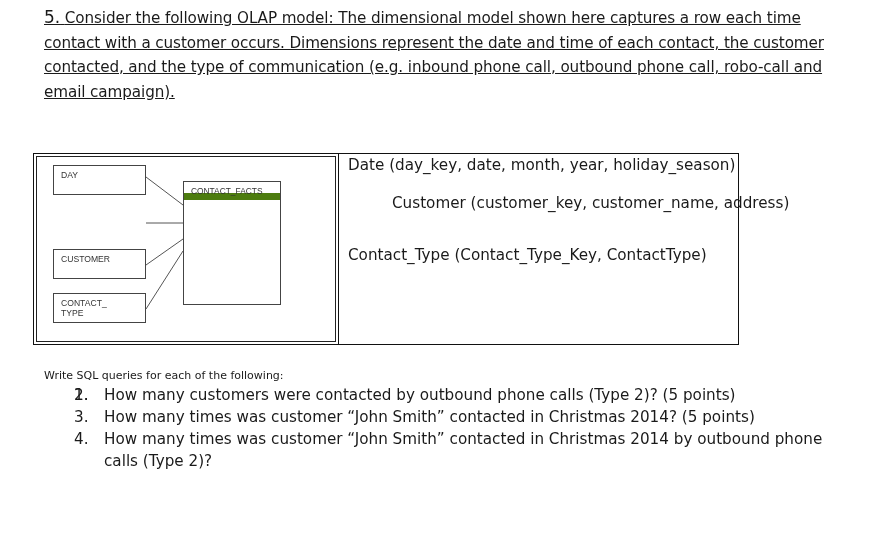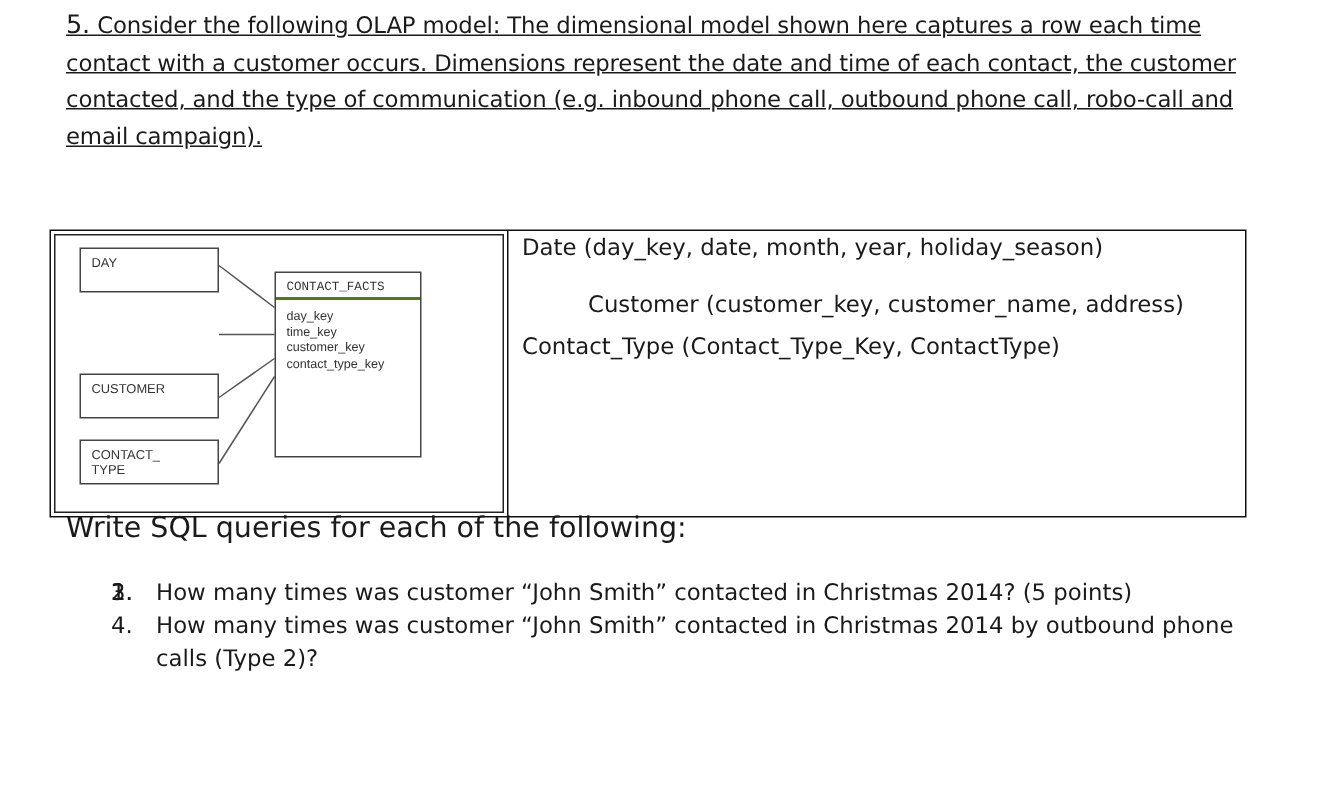--- a/index.html
+++ b/index.html
@@ -1,40 +1,40 @@
 <!DOCTYPE html>
 <html><head>
 <meta charset="utf-8">
 <style>
   html, body { margin: 0; padding: 0; background: #ffffff; }
   body { width: 896px; height: 541px; position: relative; overflow: hidden;
          font-family: "DejaVu Sans", "Liberation Sans", sans-serif; color: #1a1a1a; }
   .intro { position: absolute; left: 44px; top: 5px; width: 800px;
            font-size: 15.2px; line-height: 24.5px; letter-spacing: -0.1px; text-decoration: underline; }
   .intro .qnum { font-size: 17px; }
-  .tbl { position: absolute; left: 33px; top: 153px; width: 798px; height: 192px;
+  .tbl { position: absolute; left: 33px; top: 153px; width: 706px; height: 192px;
          border: 1.3px solid #111; box-sizing: border-box; }
   .tbl .divider { position: absolute; left: 304px; top: 0; bottom: 0; width: 0;
                   border-left: 1.3px solid #111; }
   .diagram { position: absolute; left: 1px; top: 1px; width: 302px; height: 189px; }
   .diagram .frame { position: absolute; left: 1px; top: 1px; width: 300px; height: 186px;
                     border: 1px solid #222; box-sizing: border-box; }
   .dim { position: absolute; left: 18px; width: 93px; height: 30px; border: 1px solid #444;
          box-sizing: border-box; font-family: "Liberation Sans", sans-serif; font-size: 8.6px;
          color: #333; padding: 4px 0 0 7px; line-height: 10px; }
   .fact { position: absolute; left: 148px; top: 26px; width: 98px; height: 124px;
           border: 1px solid #444; box-sizing: border-box;
           font-family: "Liberation Sans", sans-serif; font-size: 8.4px; color: #333; }
-  .fact .head { height: 18px; border-bottom: 2px solid #4d7c0f; padding: 4px 0 0 7px; box-sizing: border-box; font-family: Liberation Mono, monospace; }
+  .fact .head { height: 18px; border-bottom: 7px solid #4d7c0f; padding: 4px 0 0 7px; box-sizing: border-box; }
   .fact .keys { padding: 5px 0 0 7px; line-height: 10.5px; }
   .lines { position: absolute; left: 0; top: 0; }
   .schemas { position: absolute; left: 314px; top: 0; width: 470px;
              font-size: 15.2px; color: #1a1a1a; }
   .schemas div { position: absolute; left: 0; white-space: nowrap; }
-  .sql-title { position: absolute; left: 44px; top: 340px; font-size: 19px; line-height: 24px; }
+  .sql-title { position: absolute; left: 44px; top: 364px; font-size: 11px; line-height: 24px; }
   .qlist { position: absolute; left: 74px; top: 384px; width: 760px; margin: 0; padding: 0;
            list-style: none; font-size: 15.2px; line-height: 22px; }
   .qlist li { position: relative; padding-left: 30px; }
   .qlist li .n { position: absolute; left: 0; top: 0; }
 </style>
 </head>
 <body>
 
 <div class="intro">
   <span class="qnum">5.</span>
@@ -60,44 +60,39 @@
 
     <svg class="lines" width="302" height="189">
       <line x1="111" y1="22" x2="148" y2="50" stroke="#555" stroke-width="1"></line>
       <line x1="111" y1="68" x2="148" y2="68" stroke="#555" stroke-width="1"></line>
       <line x1="111" y1="110" x2="148" y2="84" stroke="#555" stroke-width="1"></line>
       <line x1="111" y1="154" x2="148" y2="96" stroke="#555" stroke-width="1"></line>
     </svg>
 
     <div class="fact">
       <div class="head">CONTACT_FACTS</div>
-      <div class="keys">
-        <div>day_key</div>
-        <div>time_key</div>
-        <div>customer_key</div>
-        <div>contact_type_key</div>
-      </div>
     </div>
   </div>
 
   <div class="schemas">
     <div style="top:2px;text-align:right;">Date (day_key, date, month, year, holiday_season)</div>
     <div style="top:40px;margin-left:44px;">Customer (customer_key, customer_name, address)</div>
-    <div style="top:68px;">Contact_Type (Contact_Type_Key, ContactType)</div>
+    <div style="top:92px;">Contact_Type (Contact_Type_Key, ContactType)</div>
   </div>
 </div>
 
 <div class="sql-title">Write SQL queries for each of the following:</div>
 
 <ol class="qlist">
   <li>
     <span class="n">1.</span>
   </li>
   <li>
     <span class="n">2.</span>
+    <span>How many customers were contacted by outbound phone calls (Type 2)? (5 points)</span>
   </li>
   <li>
     <span class="n">3.</span>
     <span>How many times was customer “John Smith” contacted in Christmas 2014? (5 points)</span>
   </li>
   <li>
     <span class="n">4.</span>
     <span>How many times was customer “John Smith” contacted in Christmas 2014 by outbound phone calls (Type 2)?</span>
   </li>
 </ol>

